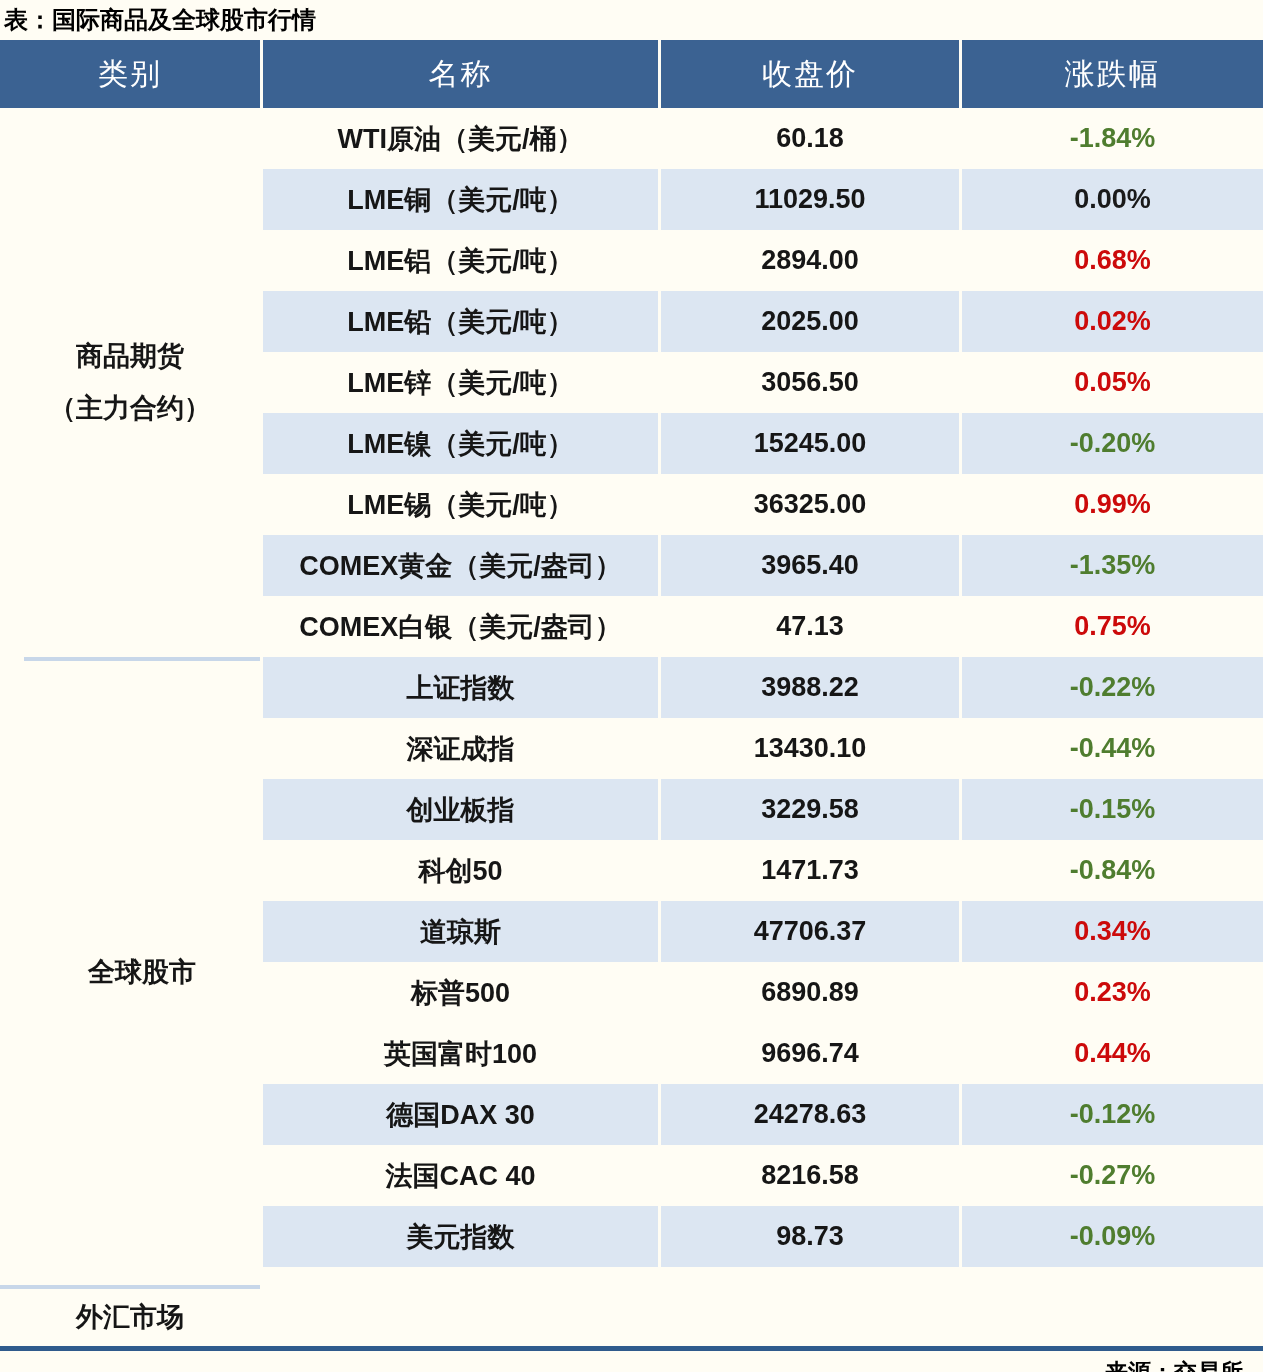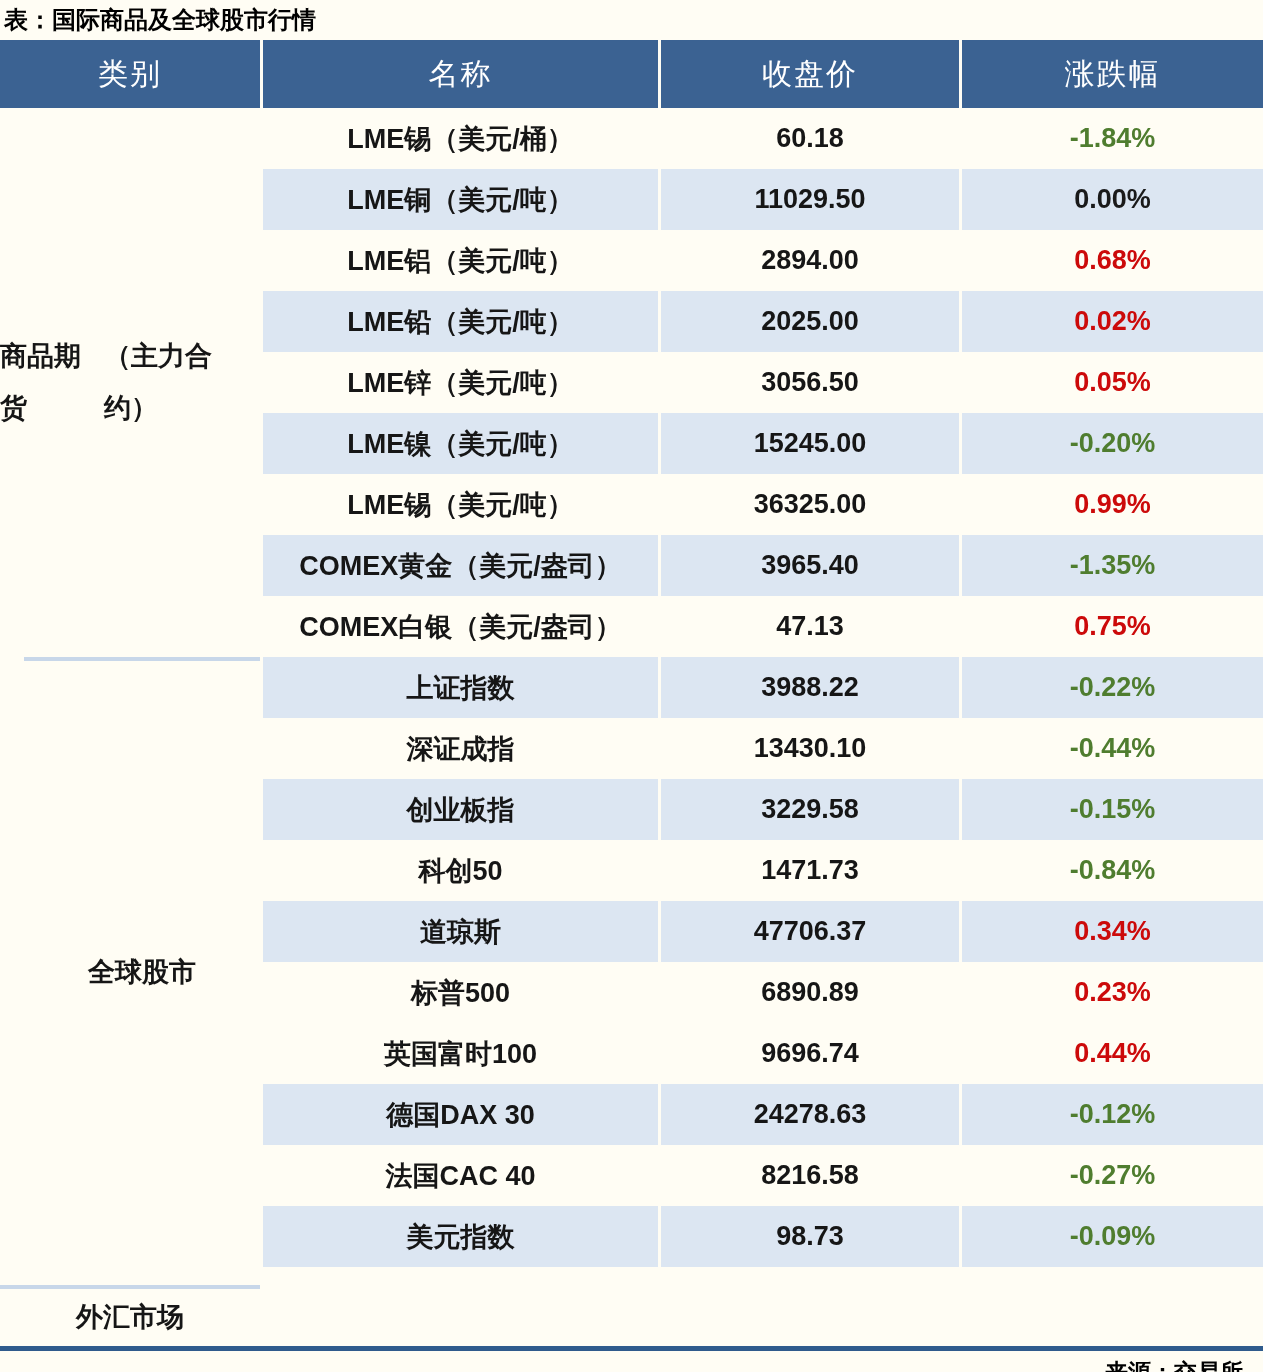--- a/index.html
+++ b/index.html
@@ -44,21 +44,21 @@
     display:flex;align-items:center;justify-content:center;
     letter-spacing:2px;
     text-align:center;
   }
   .table-body{
     display:flex;
     border-bottom:5px solid var(--border-blue);
   }
   .category-col{width:260px;margin-right:3px;}
   .cat-cell{
-    display:flex;
+    display:flex;flex-direction:column;
     align-items:center;justify-content:center;
     font-size:27px;font-weight:bold;
     line-height:1.9;
     background:var(--page-bg);
   }
   .cat-1{height:549px;}
   .cat-2{height:628px;border-top:4px solid var(--separator-blue);margin-left:24px;}
   .cat-3{height:61px;border-top:4px solid var(--separator-blue);}
   .rows-col{flex:1;}
   .row{
@@ -107,21 +107,21 @@
       <div class="cat-cell cat-2">
         <div>全球股市</div>
       </div>
       <div class="cat-cell cat-3">
         <div>外汇市场</div>
       </div>
     </div>
 
     <div class="rows-col" id="rows-col">
   <div class="row odd">
-    <div class="cell name">LME锡（美元/桶）</div>
+    <div class="cell name">WTI原油（美元/桶）</div>
     <div class="cell close">60.18</div>
     <div class="cell pct down">-1.84%</div>
   </div>
 
   <div class="row even">
     <div class="cell name">LME铜（美元/吨）</div>
     <div class="cell close">11029.50</div>
     <div class="cell pct flat">0.00%</div>
   </div>
 

